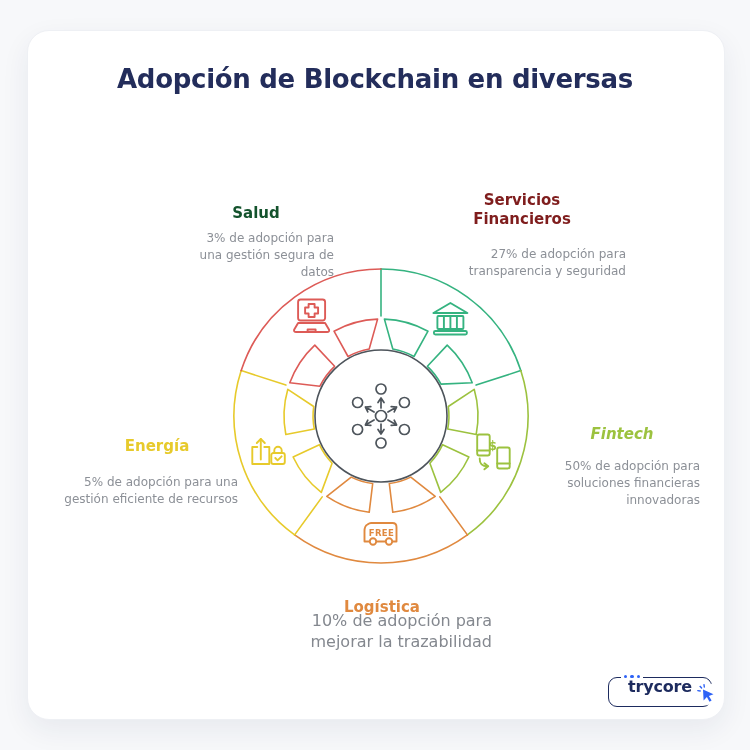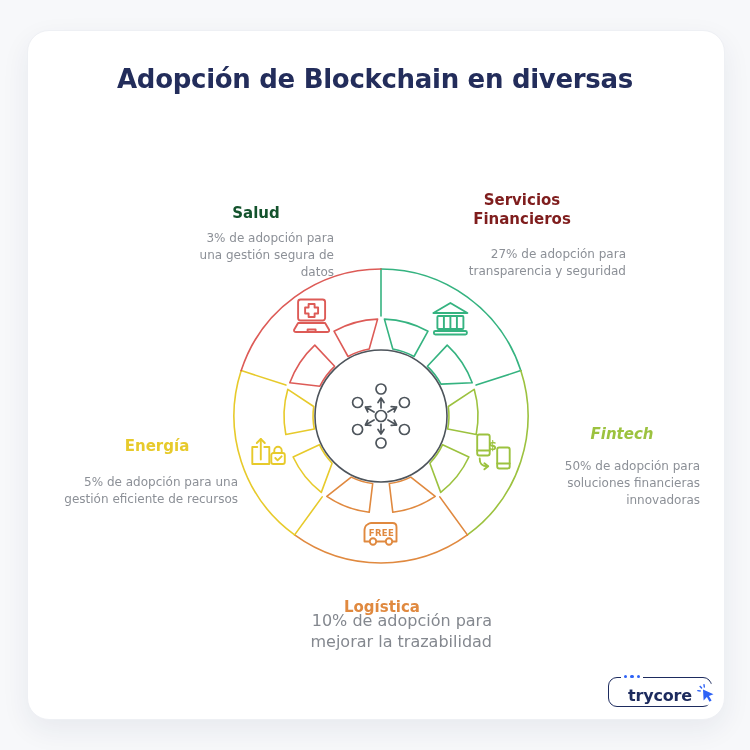--- a/index.html
+++ b/index.html
@@ -37,21 +37,21 @@
   .desc-servicios{left:446px;top:246px;width:180px;}
   .lbl-fintech{left:552px;top:425px;width:140px;font-style:italic;}
   .desc-fintech{left:534px;top:458px;width:166px;}
   .lbl-energia{left:87px;top:425px;width:140px;margin-top:12px;}
   .desc-energia{left:62px;top:474px;width:176px;}
   .lbl-logistica{left:302px;top:598px;width:160px;}
   .desc-logistica{left:272px;top:610px;width:220px;font-size:16px;line-height:21px;color:#84888f;}
   .logo{
     position:absolute;left:608px;top:677px;width:102px;height:28px;
     border:1.6px solid #1d2b5e;border-radius:9px;
-    display:flex;align-items:flex-end;justify-content:center;
+    display:flex;align-items:flex-start;justify-content:center;
   }
   .logo-text{
     color:#1d2b5e;font-weight:700;font-size:16px;letter-spacing:-0.2px;
     transform:translateY(-1px);
   }
   .logo-dots{
     position:absolute;left:12px;top:-4px;background:#ffffff;
     padding:1px 3px;display:flex;gap:3px;
   }
   .logo-dots span{width:3.4px;height:3.4px;border-radius:50%;background:#2f63f6;display:block;}

